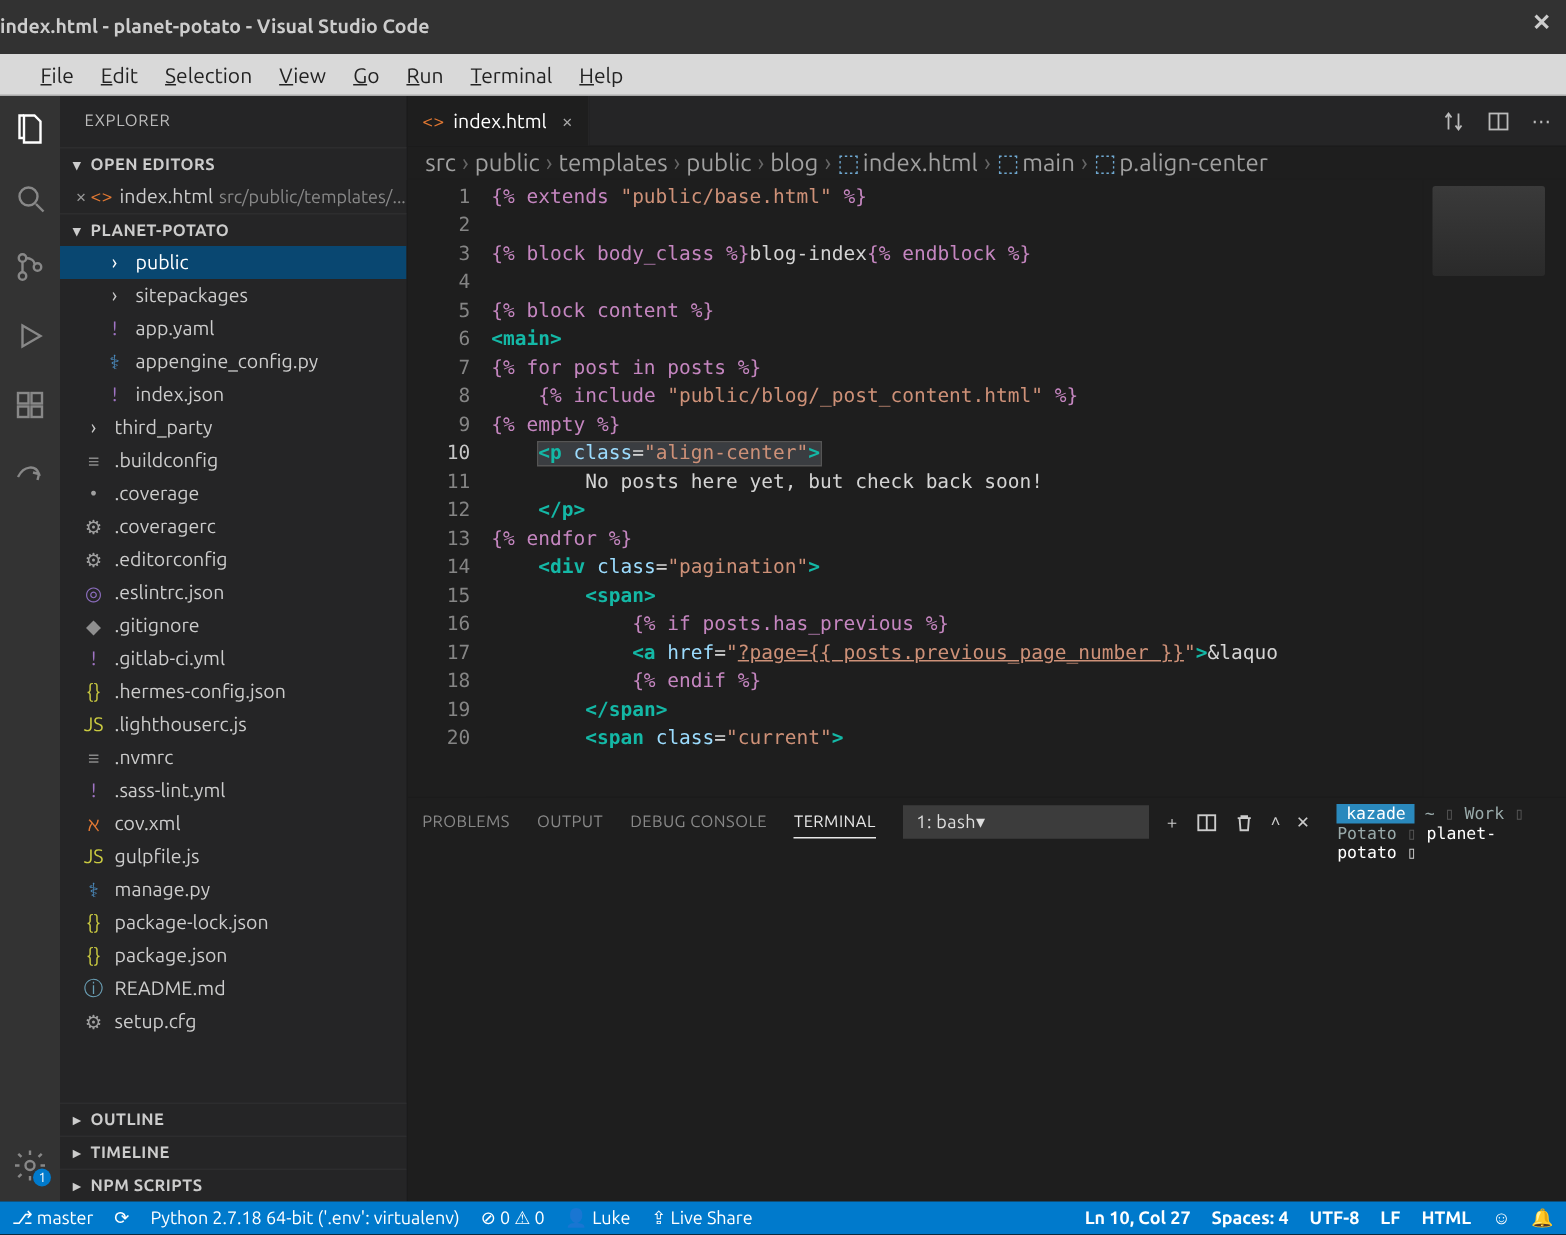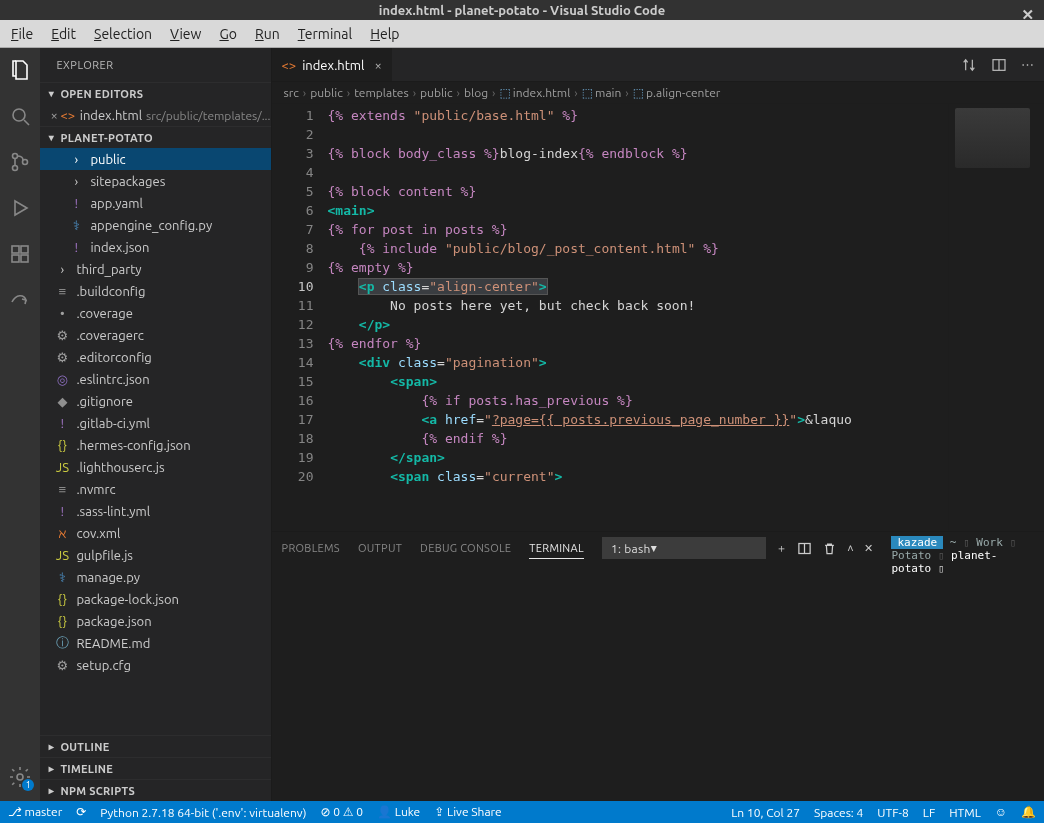--- a/index.html
+++ b/index.html
@@ -11,28 +11,28 @@
   height: 823px;
   overflow: hidden;
   color: #ccc;
 }
 .window {
   width: 1044px; height: 823px;
   display: flex; flex-direction: column;
   background: #1e1e1e;
 }
 .title-bar {
-  height: 20px; background: #323232; color: #ccc;
-  display: flex; align-items: center; justify-content: center;
+  height: 36px; background: #323232; color: #ccc;
+  display: flex; align-items: center; 
   position: relative; font-size: 13px; font-weight: 600;
 }
 .title-close { position: absolute; right: 10px; top: 6px; font-size: 15px; color: #ccc; cursor: pointer; }
 .menu-bar {
   height: 28px; background: #d9d9d9; color: #222;
-  display: flex; align-items: center; padding: 0 2px;
+  display: flex; align-items: center; padding: 0 18px;
   border-bottom: 1px solid #aaa;
 }
 .menu-item { padding: 3px 9px; font-size: 14px; }
 .menu-item u { text-decoration: underline; }
 .main-row {
   flex: 1 1 auto; display: flex; min-height: 0;
   background: #252526;
 }
 .activity-bar {
   width: 48px; background: #333333; display: flex; flex-direction: column;
@@ -76,21 +76,21 @@
 }
 .tab {
   display:flex; align-items:center; gap:6px; padding:0 10px;
   background:#1e1e1e; color:#fff; font-size:13px;
   border-right:1px solid #252526;
 }
 .tab .x { color:#aaa; margin-left:4px; font-size:13px; }
 .tab-actions { margin-left:auto; display:flex; align-items:center; gap:14px; padding:0 10px; color:#bbb; }
 .breadcrumb {
   height: 22px; display:flex; align-items:center; gap:4px;
-  padding: 0 12px; color:#a0a0a0; font-size:12px;
+  padding: 0 12px; color:#a0a0a0; font-size:16px;
   border-bottom: 1px solid #1b1b1b44;
 }
 .bc-sep { color:#666; }
 .bc-icon { color:#6fa8d0; margin-right:2px; }
 .editor-pane { flex:1 1 auto; display:flex; min-height:0; position:relative; }
 .gutter {
   width: 52px; background:#1e1e1e; color:#858585; text-align:right;
   padding: 2px 10px 0 0; font-family: "Menlo","Consolas",monospace; font-size:13px;
 }
 .gutter .curline { color:#c6c6c6; }
@@ -121,21 +121,21 @@
   display:flex; align-items:center; padding:0 8px; font-size:12px;
 }
 .term-body { flex:1; padding:4px 8px; font-family:"Menlo","Consolas",monospace; font-size:11px; color:#ccc; }
 .prompt .user { background:#2a89bd; color:#fff; padding:0 6px; }
 .prompt .seg { color:#9aa; }
 .prompt .proj { color:#fff; }
 .status-bar {
   height:22px; background:#007acc; color:#fff; display:flex; align-items:center;
   font-size:12px; padding:0 8px; gap:14px;
 }
-.status-bar .right { margin-left:auto; display:flex; gap:14px; align-items:center; }
+.status-bar .right { margin-left:auto; display:flex; gap:14px; align-items:center;font-weight:bold; }
 .badge { position:absolute; bottom:0; right:0; width:12px; height:12px; border-radius:50%; background:#007acc; color:#fff; font-size:9px; display:flex; align-items:center; justify-content:center; }
 svg { display:block; }
 </style>
 </head>
 <body>
 
 <div class="window">
   <div class="title-bar">
     <span>index.html - planet-potato - Visual Studio Code</span>
     <span class="title-close">✕</span>

